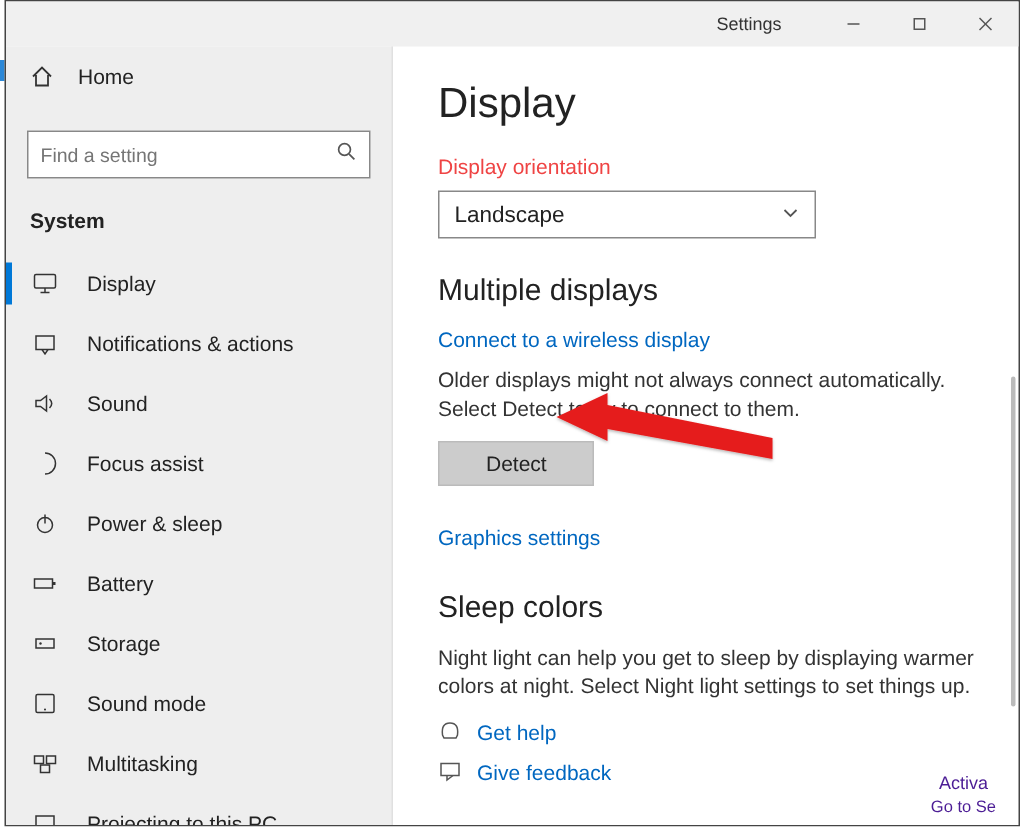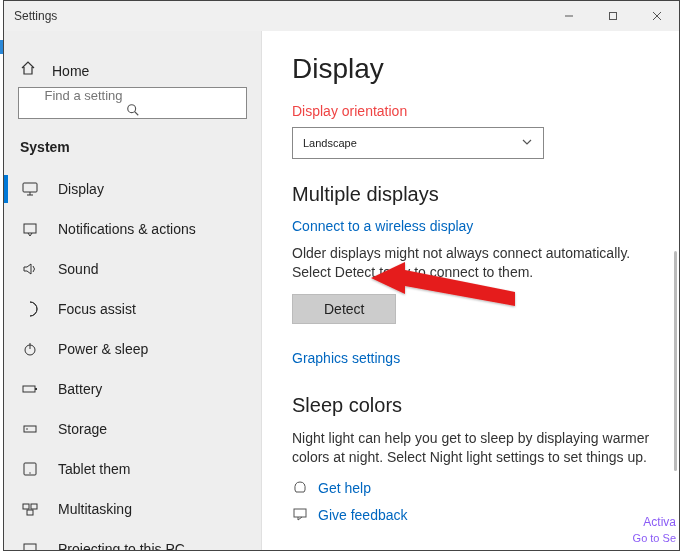--- a/index.html
+++ b/index.html
@@ -1,39 +1,39 @@
 <!DOCTYPE html>
 <html><head>
 <meta charset="utf-8">
 <style>
   * { box-sizing: border-box; margin: 0; padding: 0; font-family: "Segoe UI", Arial, sans-serif; }
   body { width: 680px; height: 551px; background: #fff; overflow: hidden; position: relative; }
   .window { width: 677px; height: 551px; border: 1px solid #444; background: #fff; position: relative; margin-left: 3px; }
-  .titlebar { height: 30px; display: flex; align-items: center; justify-content: space-between; background: #f0f0f0; }
+  .titlebar { height: 30px; display: flex; align-items: center; justify-content: flex-end; background: #f0f0f0; gap: 26px; }
   .title { font-size: 12px; color: #333; padding-left: 10px; }
   .winbtns { display: flex; }
   .winbtn { width: 44px; height: 30px; display: flex; align-items: center; justify-content: center; font-size: 13px; color: #555; }
 
   .body { display: flex; height: calc(100% - 30px); }
 
   .sidebar { width: 258px; background: #eeeeee; border-right: 1px solid #e0e0e0; display: flex; flex-direction: column; padding-top: 4px; }
-  .home { display: flex; align-items: flex-end; height: 36px; padding-left: 16px; font-size: 14px; color: #222; margin-top: 8px; margin-bottom: 8px; }
+  .home { display: flex; align-items: flex-start; height: 36px; padding-left: 16px; font-size: 14px; color: #222; margin-top: 8px; margin-bottom: 8px; }
   .home .icon { margin-right: 16px; }
-  .search { margin: 0 14px 14px 14px; height: 32px; border: 1px solid #888; background: #fff; display: flex; align-items: center; padding: 0 8px; flex-direction: column; }
+  .search { margin: 0 14px 14px 14px; height: 32px; border: 1px solid #888; background: #fff; display: flex; align-items: center; padding: 0 8px; }
   .search input { flex: 1; border: none; outline: none; font-size: 13px; color: #666; background: transparent; }
   .section-title { font-weight: 600; font-size: 14px; padding: 6px 16px 14px 16px; color: #222; }
   .nav { flex: 1; overflow: hidden; }
   .navitem { display: flex; align-items: center; height: 40px; padding-left: 16px; font-size: 14px; color: #222; position: relative;}
   .navitem .icon { width: 20px; margin-right: 18px; display: flex; justify-content: center; }
   .navitem.active::before { content: ""; position: absolute; left: 0; top: 6px; bottom: 6px; width: 4px; background: #0078d7; }
 
   .content { flex: 1; padding: 22px 28px 0 30px; position: relative; overflow: hidden; }
   .page-title { font-size: 28px; font-weight: 400; color: #222; margin-bottom: 18px; }
   .field-label { font-size: 14px; color: #ef4444; margin-bottom: 8px; }
-  .dropdown { width: 252px; height: 32px; border: 1px solid #888; display: flex; align-items: center; justify-content: space-between; padding: 0 10px; font-size: 11px; color: #222; margin-bottom: 24px; }
+  .dropdown { width: 252px; height: 32px; border: 1px solid #888; display: flex; align-items: center; justify-content: space-between; padding: 0 10px; font-size: 15px; color: #222; margin-bottom: 24px; }
   .section-h { font-size: 20px; font-weight: 400; color: #222; margin-bottom: 12px; margin-top: 4px; }
   .link { color: #0067c0; font-size: 14px; margin-bottom: 10px; display: block; }
   .desc { font-size: 14px; color: #333; line-height: 1.35; margin-bottom: 12px; }
   .btn { background: #ccc; border: 1px solid #bbb; padding: 6px 31px; font-size: 14px; color: #222; display: inline-block; margin-bottom: 16px; }
   .helprow { display: flex; align-items: center; font-size: 14px; margin-top: 2px; }
   .helprow .icon { margin-right: 10px; color: #555; }
   .helprow .lnk { color: #0067c0; }
   .scroll-thumb { position: absolute; right: 2px; top: 220px; height: 220px; width: 3px; background: #bbb; border-radius: 2px; }
 
   .arrow { position: absolute; pointer-events: none; }
@@ -155,21 +155,21 @@
             </span>
           <span>Storage</span>
         </div>
         <div class="navitem">
           <span class="icon">
               <svg width="16" height="16" viewBox="0 0 16 16">
                 <rect x="2" y="2" width="12" height="12" rx="1" fill="none" stroke="#333"></rect>
                 <circle cx="8" cy="12" r="0.7" fill="#333"></circle>
               </svg>
             </span>
-          <span>Tablet them</span>
+          <span>Sound mode</span>
         </div>
         <div class="navitem">
           <span class="icon">
               <svg width="16" height="16" viewBox="0 0 16 16">
                 <rect x="1" y="3" width="6" height="5" fill="none" stroke="#333"></rect>
                 <rect x="9" y="3" width="6" height="5" fill="none" stroke="#333"></rect>
                 <rect x="5" y="9" width="6" height="5" fill="none" stroke="#333"></rect>
               </svg>
             </span>
           <span>Multitasking</span>
@@ -228,16 +228,16 @@
 
 <svg class="arrow" style="left:365px; top:258px;" width="180" height="70">
   <defs>
       <filter id="sh">
         <feDropShadow dx="0" dy="1" stdDeviation="1" flood-opacity="0.3"></feDropShadow>
       </filter>
     </defs>
   <polygon points="6,20 40,4 40,12 150,34 150,48 40,28 40,36" fill="#e51c1c" filter="url(#sh)"></polygon>
 </svg>
 
-<div style="position:absolute; right:4px; bottom:6px; text-align:right; color:#8b5cf6; font-size:12px; line-height:1.3;">
+<div style="position:absolute; right:16px; bottom:6px; text-align:center; color:#4c1d95; font-size:12px; line-height:1.3;">
   <div>Activa</div>
   <div style="font-size:11px">Go to Se</div>
 </div>
 
 </body></html>

